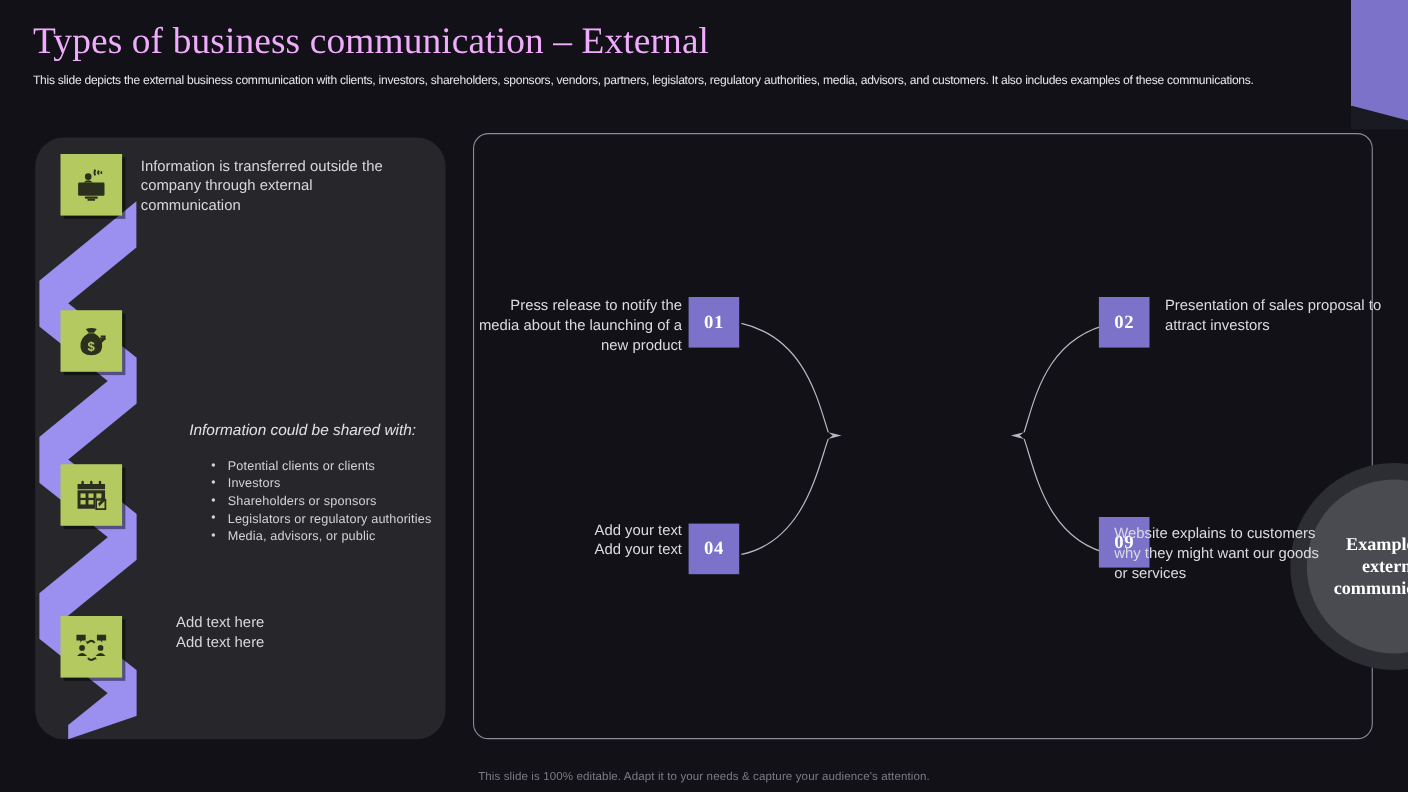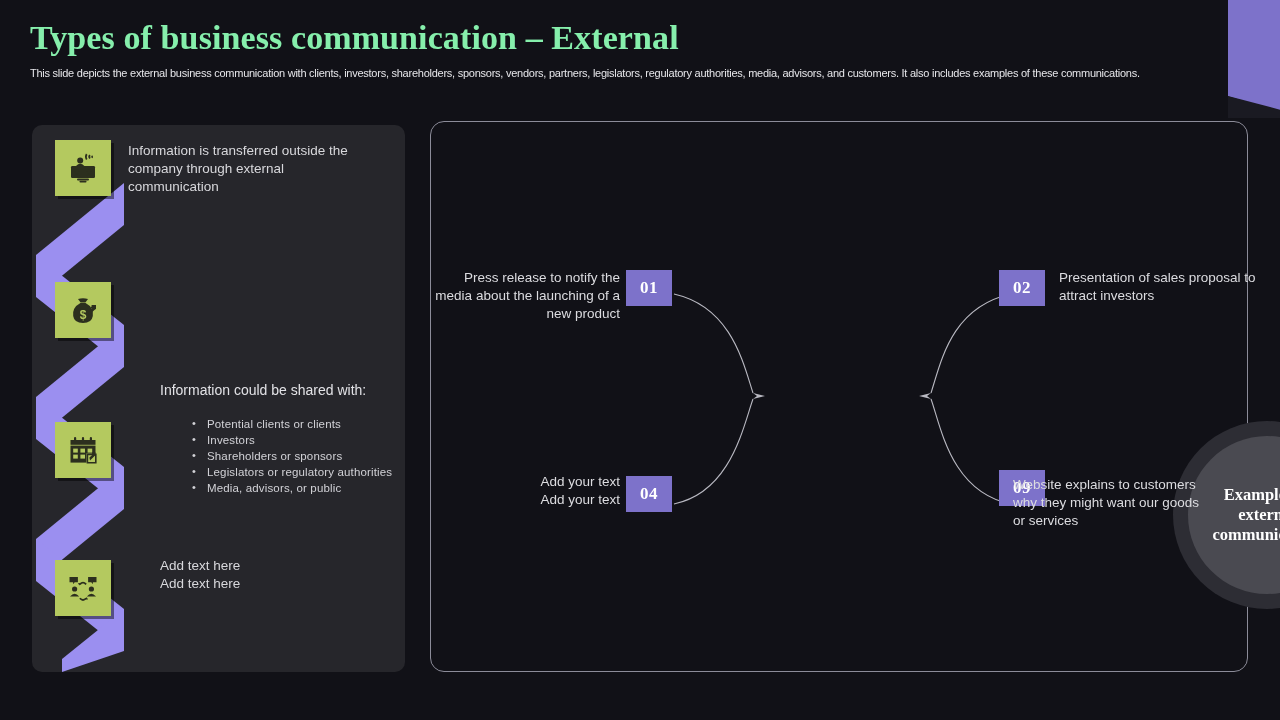--- a/index.html
+++ b/index.html
@@ -29,42 +29,42 @@
     top: 96px; left: 1228px;
     width: 52px; height: 22px;
     background: #1a1a22;
     clip-path: polygon(0 0, 100% 62%, 100% 100%, 0 100%);
   }
 
   
   .header { position: absolute; top: 16px; left: 30px; width: 1185px; }
   .slide-title {
     font-family: "Liberation Serif", serif;
-    font-weight: bold;
+    font-weight: normal;
     font-size: 34px;
     line-height: 44px;
-    color: #86efac;
+    color: #f0abfc;
     letter-spacing: .1px;
   }
   .slide-subtitle {
     margin-top: 6px;
     font-size: 11px;
     line-height: 15px;
     color: #e6e6ea;
     letter-spacing: -.25px;
     width: 1184px;
   }
 
   
   .left-panel {
     position: absolute;
     left: 32px; top: 125px;
     width: 373px; height: 547px;
     background: #26262b;
-    border-radius: 10px;
+    border-radius: 26px;
     overflow: hidden;
   }
   .zigzag {
     position: absolute;
     left: 0px; top: 0px;
     width: 105px; height: 547px;
   }
   .icon-tile {
     position: absolute;
     width: 56px; height: 56px;
@@ -132,21 +132,21 @@
     font-weight: bold;
     font-size: 16.5px;
     line-height: 20px;
     color: #ffffff;
     text-align: center;
     width: 140px;
   }
 
   .num-badge {
     position: absolute;
-    width: 46px; height: 36px;
+    width: 46px; height: 46px;
     background: #7d72ca;
     color: #ffffff;
     font-family: "Liberation Serif", serif;
     font-weight: bold;
     font-size: 17px;
     display: flex; align-items: center; justify-content: center;
     letter-spacing: .5px;
   }
   .node-text {
     position: absolute;
@@ -219,21 +219,21 @@
         </g>
         <g fill="#b4c95f">
           <text x="18" y="27" font-size="12" font-weight="bold" text-anchor="middle" font-family="Liberation Sans, sans-serif">$</text>
         </g>
         <g fill="#2c2f1e">
           <path d="M 24 23 l 6 -5.6 v -2.6 h -4 v 1.8 h 1.2 l -4 3.8 z"></path>
           <path d="M 26.6 13 h 4.4 v 4.2 h -1.9 v -2.3 h -2.5 z"></path>
         </g>
       </svg>
     </div>
-    <div class="lp-head" style="left:128px; top:256px;">Information could be shared with:</div>
+    <div class="lp-head" style="left:140px; top:256px;font-style:italic;">Information could be shared with:</div>
     <ul class="lp-list" style="left:140px; top:275px; width:240px;">
       <li>Potential clients or clients</li>
       <li>Investors</li>
       <li>Shareholders  or sponsors</li>
       <li>Legislators  or regulatory  authorities</li>
       <li>Media, advisors,  or public</li>
     </ul>
 
     <div class="icon-tile" style="left:23px; top:297px;">
       <svg width="36" height="36" viewBox="0 0 36 36">
@@ -313,14 +313,15 @@
 
   <div class="num-badge" style="left:999px; top:470px;">09</div>
   <div class="node-text" style="left:1013px; top:476px; width:200px;">Website explains to customers why they might want our goods or services</div>
 
   <div class="num-badge" style="left:626px; top:476px;text-align:center;">04</div>
   <div class="node-text right-align" style="left:425px; top:473px; width:195px;">
     <div>Add your text</div>
     <div>Add your text</div>
   </div>
 
+  <div class="footer">This slide is 100% editable. Adapt it to your needs &amp; capture your audience's attention.</div>
 
 </div>
 
 </body></html>

